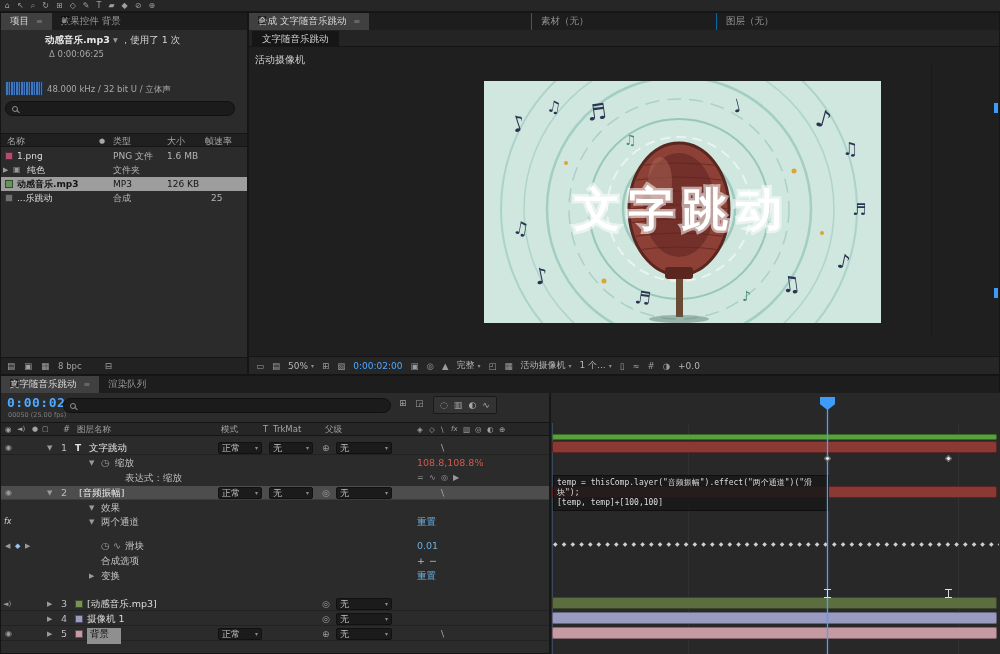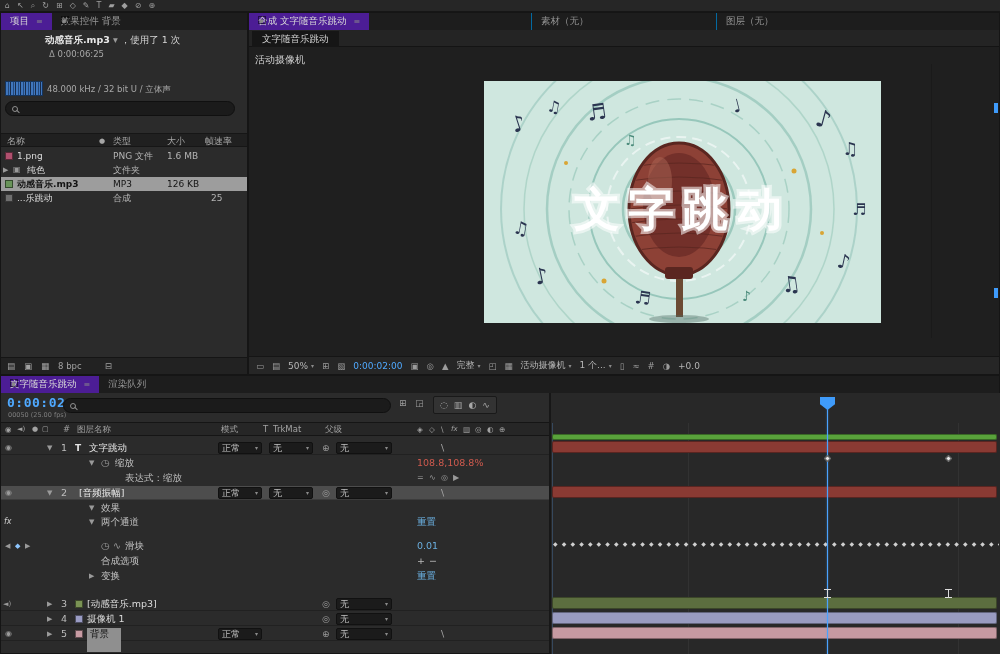--- a/index.html
+++ b/index.html
@@ -8,21 +8,21 @@
     -webkit-user-select:none;user-select:none}
   .mono{font-family:"DejaVu Sans Mono","Liberation Mono",monospace}
   .panel{position:absolute;background:#2b2b2b;border:1px solid #151515}
   
   #menubar{position:absolute;left:0;top:0;width:1000px;height:12px;background:#262626;
     border-bottom:1px solid #161616;display:flex;align-items:center;gap:7px;padding:0 5px}
   #menubar span{font-size:8px;color:#9f9f9f;line-height:12px}
   
   .tabbar{position:absolute;left:0;right:0;top:0;height:17px;background:#1d1d1d;display:flex;align-items:stretch}
   .tab{display:flex;align-items:center;gap:4px;padding:0 9px;color:#969696;font-size:9.5px;white-space:nowrap}
-  .tab.active{background:#4c1d95;color:#d8d8d8}
+  .tab.active{background:#404040;color:#d8d8d8}
   .tab .chip{font-size:7px;color:#8a8a8a}
   .tab .menu{font-size:8px;color:#8a8a8a;margin-left:3px}
   
   #project-panel{left:0;top:12px;width:248px;height:363px}
   #proj-file-line{position:absolute;left:44px;top:21px;font-size:9.5px;color:#d6d6d6;white-space:nowrap}
   #proj-file-line b{color:#e8e8e8}
   #proj-duration{position:absolute;left:48px;top:36px;font-size:8.5px;color:#a8a8a8}
   #proj-wave{position:absolute;left:4px;top:68px;width:38px;height:15px;border:1px solid #15345c;
     background:repeating-linear-gradient(90deg,#3f76bd 0 2px,#23497c 2px 3px,#3f76bd 3px 4px,#1a2c49 4px 5px)}
   #proj-audioinfo{position:absolute;left:46px;top:71px;font-size:8.5px;color:#a8a8a8}
@@ -513,21 +513,21 @@
       <span>无</span>
         <span class="dda">▾</span>
     </span>
   </div>
 
   <div class="tlrow lrow" style="top:251px">
     <span class="x-eye icon">◉</span>
     <span class="x-tw">▶</span>
     <span class="x-num">5</span>
     <span class="chip" style="left:74px;background:#c79ba3"></span>
-    <span class="x-name3" style="background:#8f8f8f;color:#151515;padding:0 12px 0 3px;height:24px;top:1px;line-height:12px">背景</span>
+    <span class="x-name3" style="background:#8f8f8f;color:#151515;padding:0 12px 0 3px;height:16px;top:1px;line-height:12px">背景</span>
     <span class="dd x-mode">
       <span>正常</span>
         <span class="dda">▾</span>
     </span>
     <span class="x-pw icon">⊕</span>
     <span class="dd x-par">
       <span>无</span>
         <span class="dda">▾</span>
     </span>
     <span class="x-q">\</span>
@@ -540,20 +540,24 @@
     <div class="gridline" style="left:407px"></div>
     <div id="graph-edge"></div>
 
     <div class="gbar" id="workarea-bar"></div>
     <div class="gbar" id="bar-l1"></div>
     <div class="gbar" id="bar-l2"></div>
     <div class="gbar" id="bar-l3"></div>
     <div class="gbar" id="bar-l4"></div>
     <div class="gbar" id="bar-l5"></div>
 
+    <div id="expr" class="mono">
+      <div>temp = thisComp.layer("音频振幅").effect("两个通道")("滑块");</div>
+      <div>[temp, temp]+[100,100]</div>
+    </div>
 
     <div id="kf-row">◆ ◆ ◆ ◆ ◆ ◆ ◆ ◆ ◆ ◆ ◆ ◆ ◆ ◆ ◆ ◆ ◆ ◆ ◆ ◆ ◆ ◆ ◆ ◆ ◆ ◆ ◆ ◆ ◆ ◆ ◆ ◆ ◆ ◆ ◆ ◆ ◆ ◆ ◆ ◆ ◆ ◆ ◆ ◆ ◆ ◆ ◆ ◆ ◆ ◆ ◆ ◆ ◆ ◆ ◆</div>
 
     <div class="kfmark" style="left:274px;top:63px"></div>
     <div class="kfmark" style="left:395px;top:63px"></div>
     <div class="ibeam" style="left:273px;top:196px"></div>
     <div class="ibeam" style="left:394px;top:196px"></div>
 
     <div id="playhead-line"></div>
     <div id="playhead-head"></div>

